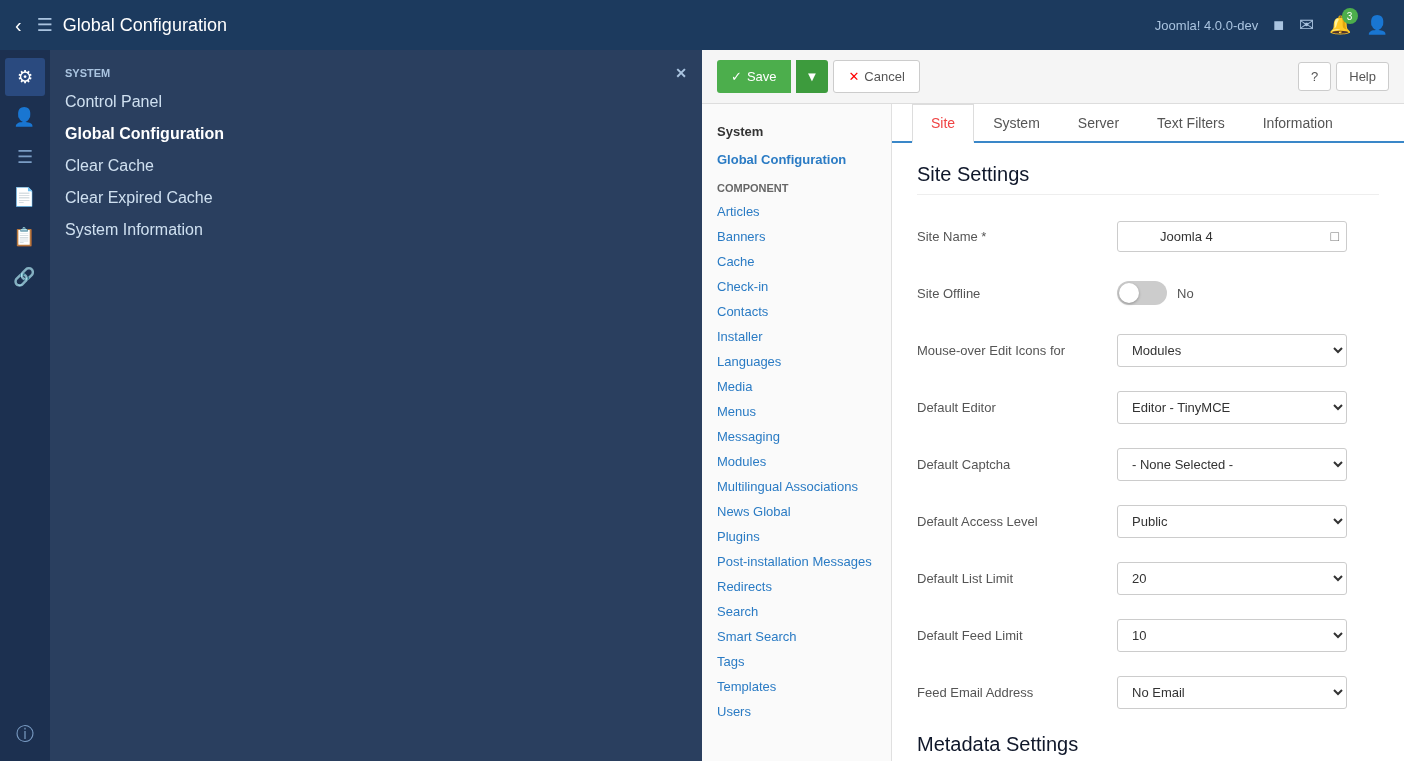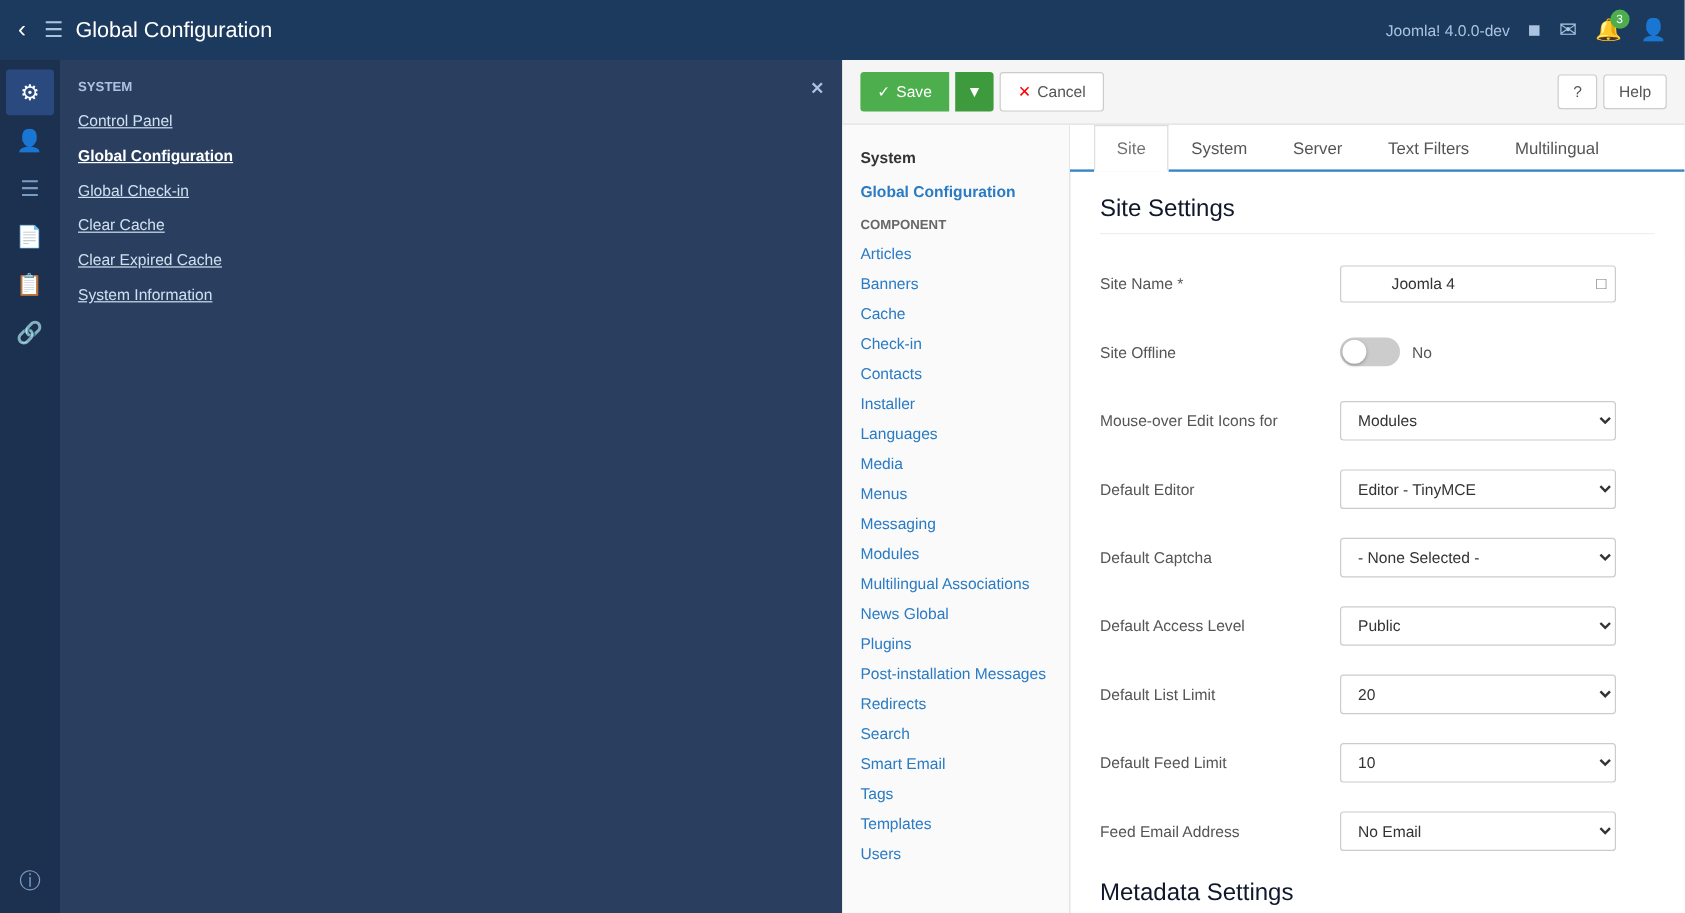--- a/index.html
+++ b/index.html
@@ -116,22 +116,21 @@
     }
     .sidebar-close {
       color: #aac4e0;
       cursor: pointer;
       font-size: 14px;
     }
     .sidebar-item {
       padding: 7px 15px;
       color: #cfe0f0;
       cursor: pointer;
-      font-size: 13px;
-      text-decoration: underline;
+      font-size: 16px;
     }
     .sidebar-item.active {
       color: white;
       font-weight: bold;
     }
 
     
     .content-area {
       flex: 1;
       display: flex;
@@ -251,21 +250,21 @@
       padding: 10px 18px;
       cursor: pointer;
       font-size: 14px;
       color: #555;
       border: 1px solid transparent;
       border-bottom: none;
       margin-bottom: -2px;
     }
     .tab.active {
       background: white;
-      color: #737373;
+      color: #ef4444;
       border-color: #ddd;
       border-bottom: 2px solid white;
       font-weight: 500;
     }
 
     
     .content-body {
       padding: 20px 25px;
     }
     .section-title {
@@ -386,21 +385,20 @@
       <div class="nav-icon-item" style="margin-top:auto;">ⓘ</div>
     </div>
 
     <div class="sidebar-menu">
       <div class="sidebar-section-title">
         <span>System</span>
         <span class="sidebar-close">✕</span>
       </div>
       <div class="sidebar-item">Control Panel</div>
       <div class="sidebar-item active">Global Configuration</div>
-      <div class="sidebar-item">Global Check-in</div>
       <div class="sidebar-item">Clear Cache</div>
       <div class="sidebar-item">Clear Expired Cache</div>
       <div class="sidebar-item">System Information</div>
     </div>
   </div>
 
   <div class="content-area">
 
     <div class="toolbar">
       <div class="toolbar-left">
@@ -436,34 +434,34 @@
         <div class="panel-sidebar-item">Media</div>
         <div class="panel-sidebar-item">Menus</div>
         <div class="panel-sidebar-item">Messaging</div>
         <div class="panel-sidebar-item">Modules</div>
         <div class="panel-sidebar-item">Multilingual Associations</div>
         <div class="panel-sidebar-item">News Global</div>
         <div class="panel-sidebar-item">Plugins</div>
         <div class="panel-sidebar-item">Post-installation Messages</div>
         <div class="panel-sidebar-item">Redirects</div>
         <div class="panel-sidebar-item">Search</div>
-        <div class="panel-sidebar-item">Smart Email</div>
+        <div class="panel-sidebar-item">Smart Search</div>
         <div class="panel-sidebar-item">Tags</div>
         <div class="panel-sidebar-item">Templates</div>
         <div class="panel-sidebar-item">Users</div>
       </div>
 
       <div class="main-content">
 
         <div class="tabs">
           <div class="tab active">Site</div>
           <div class="tab">System</div>
           <div class="tab">Server</div>
           <div class="tab">Text Filters</div>
-          <div class="tab">Multilingual</div>
+          <div class="tab">Information</div>
         </div>
 
         <div class="content-body">
 
           <h2 class="section-title">Site Settings</h2>
 
           <div class="form-row">
             <div class="form-label">Site Name *</div>
             <div class="input-with-icon">
               <input type="text" class="form-control" style="width: 100%; padding-right: 30px; padding-left: 42px;" value="Joomla 4">

